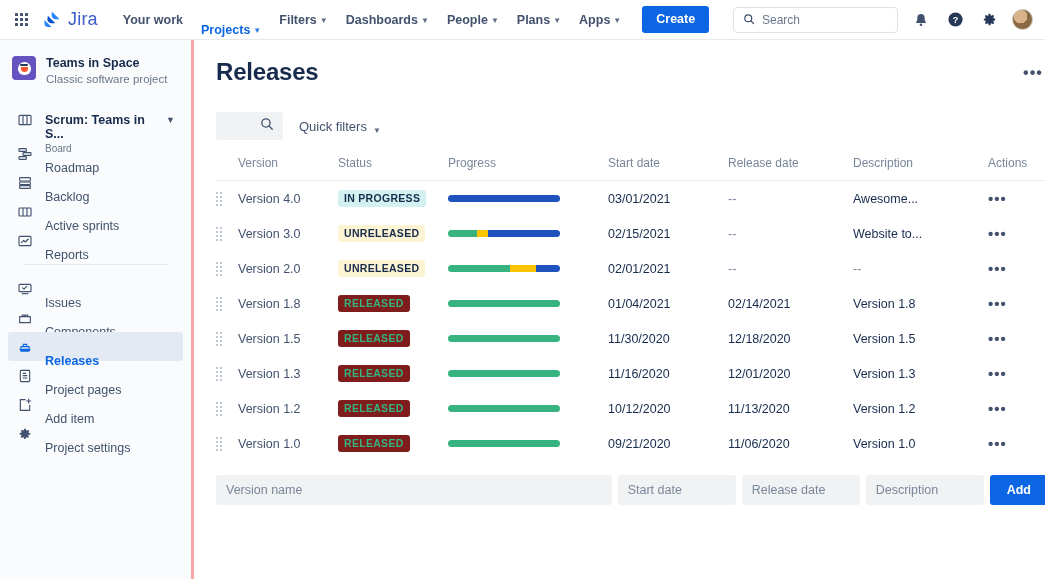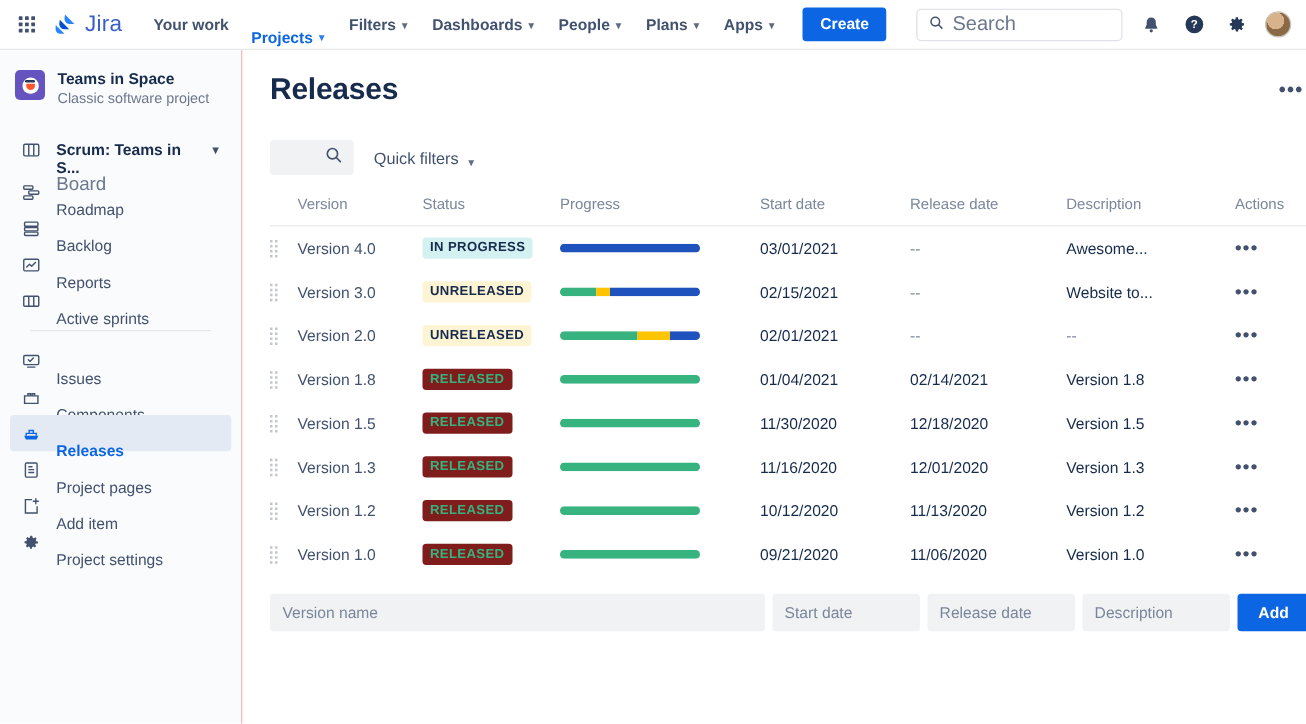--- a/index.html
+++ b/index.html
@@ -54,35 +54,35 @@
     font-size: 12.5px; font-weight: 700; border: none; border-radius: 3px;
     padding: 7px 14px; cursor: pointer; line-height: 1;
   }
 
   .nav-right { margin-left: auto; display: flex; align-items: center; gap: 12px; }
   .searchbox {
     width: 165px; height: 26px; border: 1px solid #dfe1e6; border-radius: 4px;
     display: flex; align-items: center; gap: 7px; padding: 0 9px;
     background: #fff; cursor: text;
   }
-  .searchbox span.ph { font-size: 16px; color: #6b778c; }
+  .searchbox span.ph { font-size: 12px; color: #6b778c; }
   .icon-btn { width: 22px; height: 22px; display: flex; align-items: center; justify-content: center; cursor: pointer; }
   .avatar {
     width: 21px; height: 21px; border-radius: 50%;
     background: radial-gradient(circle at 40% 35%, #d8b28a 0 40%, #8a6a44 41% 100%);
     border: 1.5px solid #c9c2b6; cursor: pointer;
   }
 
   
   .body-wrap { display: flex; height: 539px; width: 1045px; }
 
   
   .sidebar {
     width: 194px; min-width: 194px; height: 539px;
-    background: #fafbfc; border-right: 1px solid #fca5a5;
+    background: #fafbfc; border-right: 3px solid #fca5a5;
     padding-top: 12px; position: relative;
   }
   .proj-head { display: flex; gap: 10px; padding: 4px 12px 14px 12px; align-items: flex-start; cursor: pointer; }
   .proj-icon {
     width: 24px; height: 24px; border-radius: 4px; flex: none;
     background: #6554c0; display:flex; align-items:center; justify-content:center;
     position: relative; overflow: hidden;
   }
   .proj-icon .face {
     width: 13px; height: 13px; border-radius: 50% 50% 45% 45%;
@@ -104,21 +104,21 @@
     display: flex; align-items: center; gap: 11px;
     height: 29px; padding: 0 8px; border-radius: 3px;
     font-size: 12.5px; color: #42526e; cursor: pointer;
     position: relative;
   }
   .snav-item.two-line { height: 38px; align-items: center; }
   .snav-item.active { background: #e4eaf4; color: #0c66e4; font-weight: 600; }
   .snav-item.active .sicon svg { stroke: #0c66e4; }
   .snav-ico { width: 18px; display: flex; align-items: center; justify-content: center; flex: none; }
   .snav-txt { line-height: 14px; margin-top: 28px; }
-  .snav-txt .t2 { font-size: 15px; color: #6b778c; font-weight: 400; }
+  .snav-txt .t2 { font-size: 10px; color: #6b778c; font-weight: 400; }
   .snav-txt .t1 { font-weight: 700; font-size: 12.5px; color: #172b4d; }
   .snav-chevron { margin-left: auto; font-size: 9px; color: #42526e; }
   .divider { height: 1px; background: #e6e8ec; margin: 9px 16px 9px 16px; }
 
   
   .main { flex: 1; padding: 18px 22px 0 22px; position: relative; background: #fff; }
   .page-head { display: flex; align-items: flex-start; }
   .page-title { font-size: 24px; font-weight: 700; color: #172b4d; letter-spacing: -.2px; }
   .more-btn {
     margin-left: auto; width: 30px; height: 30px; border-radius: 3px;
@@ -331,35 +331,35 @@
               <rect x="4" y="10.5" width="16" height="4" rx="1"></rect>
               <rect x="4" y="16" width="16" height="4" rx="1"></rect>
           </svg>
         </span>
         <span class="snav-txt">Backlog</span>
       </div>
 
       <div class="snav-item">
         <span class="snav-ico">
           <svg width="16" height="16" viewBox="0 0 24 24" fill="none" stroke="#42526e" stroke-width="1.7">
+            <rect x="3" y="6" width="18" height="12" rx="1.2"></rect>
+              <path d="M9 6v12M15 6v12"></path>
+          </svg>
+        </span>
+        <span class="snav-txt">Active sprints</span>
+      </div>
+
+      <div class="snav-item">
+        <span class="snav-ico">
+          <svg width="16" height="16" viewBox="0 0 24 24" fill="none" stroke="#42526e" stroke-width="1.7">
             <rect x="3" y="5" width="18" height="14" rx="1.5"></rect>
               <path d="M6.5 14.5l3.5-3.5 2.5 2.5 4.5-4.5" stroke-linecap="round" stroke-linejoin="round"></path>
           </svg>
         </span>
         <span class="snav-txt">Reports</span>
-      </div>
-
-      <div class="snav-item">
-        <span class="snav-ico">
-          <svg width="16" height="16" viewBox="0 0 24 24" fill="none" stroke="#42526e" stroke-width="1.7">
-            <rect x="3" y="6" width="18" height="12" rx="1.2"></rect>
-              <path d="M9 6v12M15 6v12"></path>
-          </svg>
-        </span>
-        <span class="snav-txt">Active sprints</span>
       </div>
 
       <div class="divider"></div>
 
       <div class="snav-item">
         <span class="snav-ico">
           <svg width="16" height="16" viewBox="0 0 24 24" fill="none" stroke="#42526e" stroke-width="1.7">
             <rect x="3" y="5" width="18" height="11" rx="1.5"></rect>
               <path d="M8.5 10.2l2 2 4-4" stroke-linecap="round" stroke-linejoin="round"></path>
               <path d="M7 19h10"></path>

